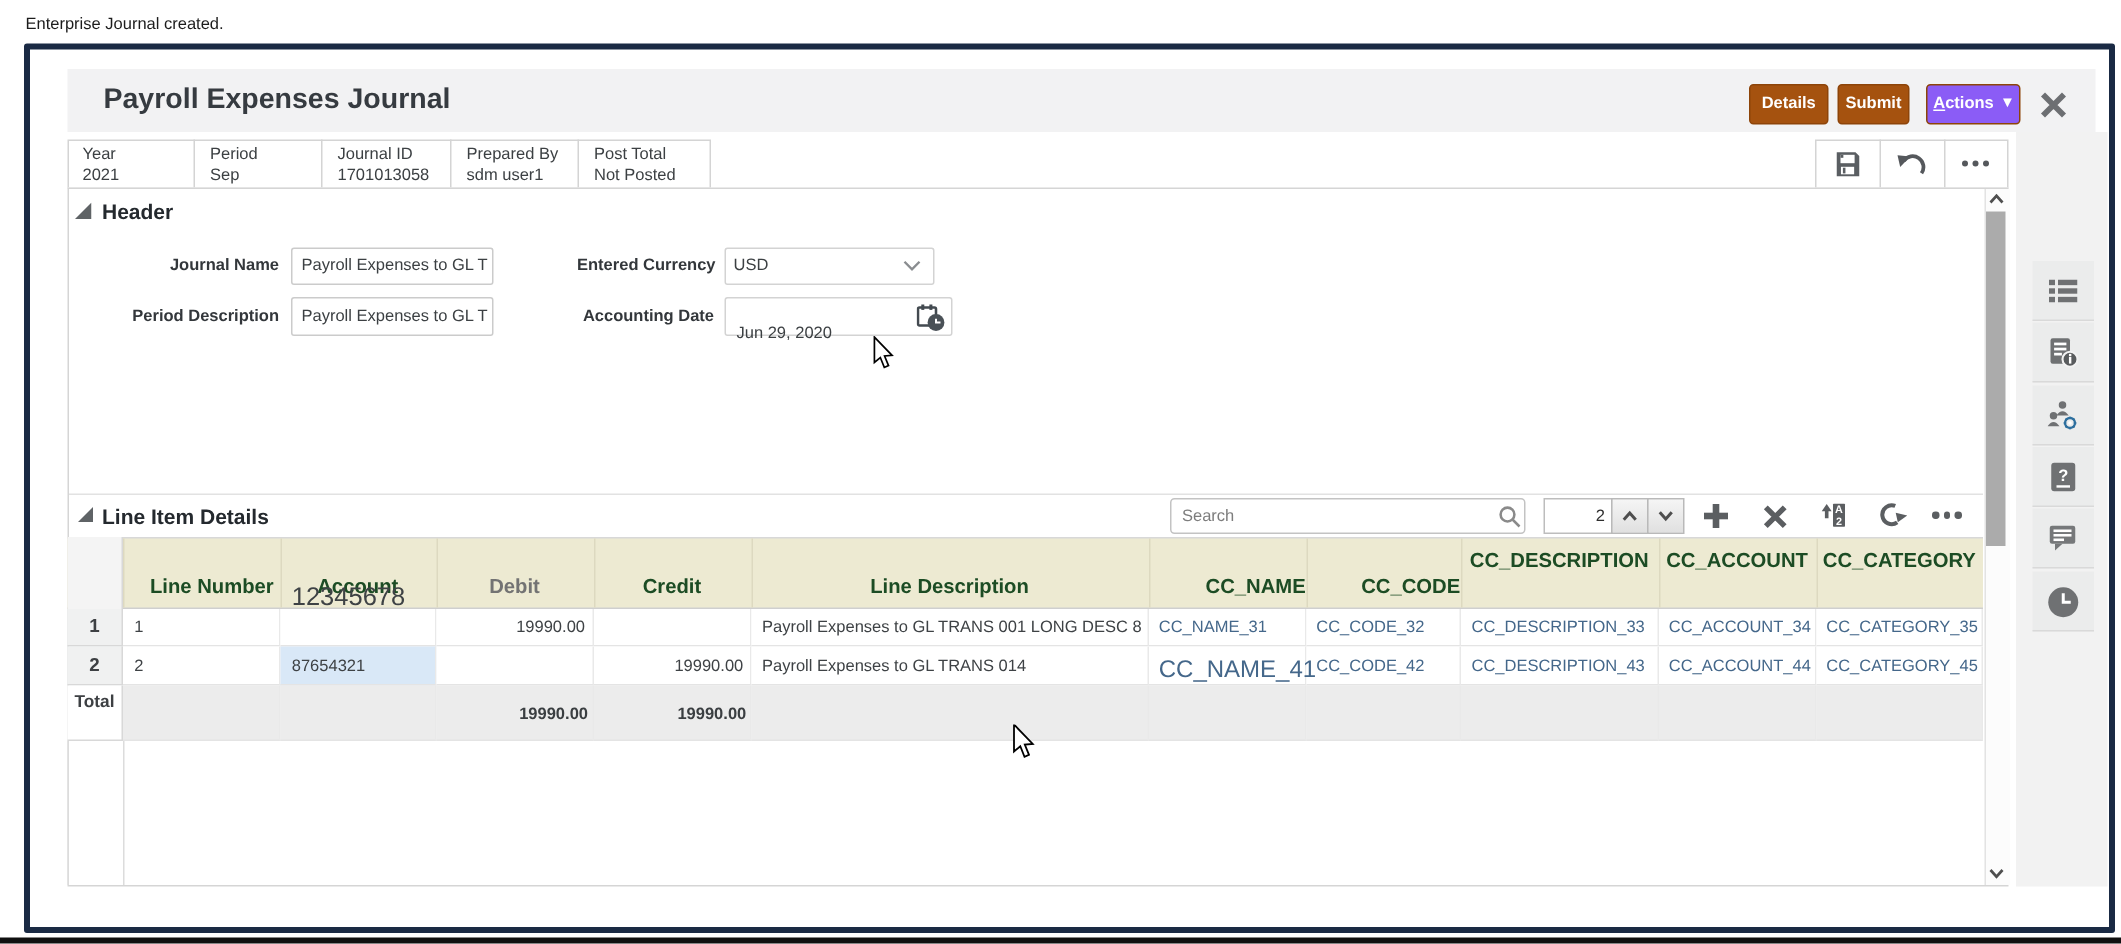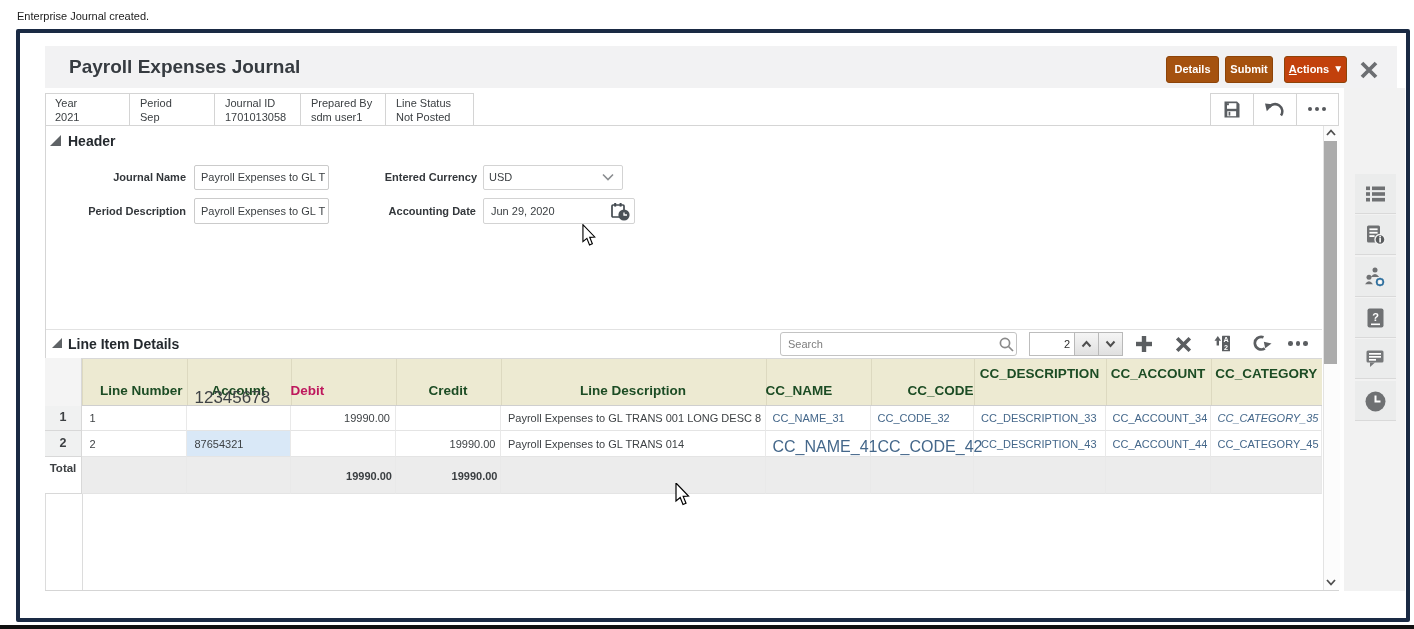--- a/index.html
+++ b/index.html
@@ -16,40 +16,40 @@
 
 <div class="abs" style="left:16px;top:29px;width:1386px;height:585px;border:4px solid #1a2a44;border-radius:2px;background:#fff;"></div>
 
 <div class="abs" style="left:0;top:625px;width:1414px;height:4px;background:#101010;"></div>
 
 <div class="abs" style="left:45px;top:46px;width:1352px;height:42px;background:#f2f2f3;"></div>
 <div class="abs" style="left:69px;top:56px;font-size:19px;font-weight:bold;color:#363b40;">Payroll Expenses Journal</div>
 
 <div class="abs" style="left:1166px;top:56px;width:53px;height:27px;background:#a5520f;border:1px solid #8d4409;border-radius:3px;box-sizing:border-box;color:#fff;font-size:11px;font-weight:bold;text-align:center;line-height:25px;">Details</div>
 <div class="abs" style="left:1225px;top:56px;width:48px;height:27px;background:#a5520f;border:1px solid #8d4409;border-radius:3px;box-sizing:border-box;color:#fff;font-size:11px;font-weight:bold;text-align:center;line-height:25px;">Submit</div>
-<div class="abs" style="left:1284px;top:56px;width:63px;height:27px;background:#c2410c;border:1px solid #8d4409;border-radius:3px;box-sizing:border-box;color:#fff;font-size:11px;font-weight:bold;text-align:center;line-height:25px;"><span style="text-decoration:underline;">A</span>ctions <span style="font-size:10px;position:relative;top:-1px;left:1px;">▼</span></div>
+<div class="abs" style="left:1284px;top:56px;width:63px;height:27px;background:#8b5cf6;border:1px solid #8d4409;border-radius:3px;box-sizing:border-box;color:#fff;font-size:11px;font-weight:bold;text-align:center;line-height:25px;"><span style="text-decoration:underline;">A</span>ctions <span style="font-size:10px;position:relative;top:-1px;left:1px;">▼</span></div>
 
 <svg class="abs" style="left:1360px;top:61px;" width="18" height="18" viewBox="0 0 18 18">
   <path d="M2 2 L16 16 M16 2 L2 16" stroke="#6d6f72" stroke-width="3.8"></path>
 </svg>
 
 <div class="abs" style="left:45px;top:93px;width:429px;height:33px;border:1px solid #d4d4d4;box-sizing:border-box;background:#fff;"></div>
 <div class="abs" style="left:129px;top:93px;width:1px;height:33px;background:#d4d4d4;"></div>
 <div class="abs" style="left:214px;top:93px;width:1px;height:33px;background:#d4d4d4;"></div>
 <div class="abs" style="left:300px;top:93px;width:1px;height:33px;background:#d4d4d4;"></div>
 <div class="abs" style="left:385px;top:93px;width:1px;height:33px;background:#d4d4d4;"></div>
 <div class="abs txt" style="left:55px;top:97px;">Year</div>
 <div class="abs txt" style="left:55px;top:111px;">2021</div>
 <div class="abs txt" style="left:140px;top:97px;">Period</div>
 <div class="abs txt" style="left:140px;top:111px;">Sep</div>
 <div class="abs txt" style="left:225px;top:97px;">Journal ID</div>
 <div class="abs txt" style="left:225px;top:111px;">1701013058</div>
 <div class="abs txt" style="left:311px;top:97px;">Prepared By</div>
 <div class="abs txt" style="left:311px;top:111px;">sdm user1</div>
-<div class="abs txt" style="left:396px;top:97px;">Line Status</div>
+<div class="abs txt" style="left:396px;top:97px;">Post Total</div>
 <div class="abs txt" style="left:396px;top:111px;">Not Posted</div>
 
 <div class="abs" style="left:1210px;top:93px;width:129px;height:33px;border:1px solid #d4d4d4;box-sizing:border-box;background:#fff;"></div>
 <div class="abs" style="left:1253px;top:93px;width:1px;height:33px;background:#d4d4d4;"></div>
 <div class="abs" style="left:1296px;top:93px;width:1px;height:33px;background:#d4d4d4;"></div>
 <svg class="abs" style="left:1224px;top:101px;" width="16" height="17" viewBox="0 0 16 17">
   <path d="M0.5 0.5 H13 L15.5 3 V16.5 H0.5 Z" fill="#5a5e62"></path>
   <rect x="3" y="2.2" width="9.4" height="5.6" fill="#fff"></rect>
   <rect x="3" y="2.2" width="1.9" height="2" fill="#5a5e62"></rect>
   <rect x="3.3" y="10.2" width="8.8" height="5" fill="#fff"></rect>
@@ -80,21 +80,21 @@
 <div class="abs txt" style="left:489px;top:171px;">USD</div>
 <svg class="abs" style="left:601px;top:173px;" width="14" height="9" viewBox="0 0 14 9">
     <path d="M2 1.5 L7 6.5 L12 1.5" fill="none" stroke="#8a8d90" stroke-width="1.6"></path>
   </svg>
 
 <div class="abs lbl" style="left:0px;top:205px;width:186px;text-align:right;">Period Description</div>
 <div class="abs" style="left:193.5px;top:198px;width:135px;height:25.5px;border:1px solid #cbcbcb;box-sizing:border-box;background:#fff;border-radius:2px;"></div>
 <div class="abs txt" style="left:201px;top:205px;">Payroll Expenses to GL T</div>
 <div class="abs lbl" style="left:290px;top:205px;width:186px;text-align:right;">Accounting Date</div>
 <div class="abs" style="left:483px;top:198px;width:152px;height:25.5px;border:1px solid #d3d3d3;box-sizing:border-box;background:#fff;border-radius:2px;"></div>
-<div class="abs txt" style="left:491px;top:205px;">Jun 29, 2020</div>
+<div class="abs txt" style="left:491px;top:216px;">Jun 29, 2020</div>
 <svg class="abs" style="left:611px;top:202px;" width="21" height="21" viewBox="0 0 21 21">
   <rect x="1" y="3" width="12" height="12" fill="none" stroke="#434a50" stroke-width="1.7" rx="1"></rect>
   <rect x="3.2" y="1" width="2" height="3.6" fill="#434a50"></rect>
   <rect x="8.6" y="1" width="2" height="3.6" fill="#434a50"></rect>
   <circle cx="13" cy="13" r="5.6" fill="#4a5157"></circle>
   <path d="M13 10.5 V13 H16" stroke="#fff" stroke-width="1.3" fill="none"></path>
 </svg>
 
 <svg class="abs" style="left:582px;top:224px;" width="16" height="24" viewBox="0 0 17 24">
   <polygon points="1,0 1,18 5.2,14.5 8,21.5 11,20.2 8.2,13.4 13.5,13" fill="#fff" stroke="#000" stroke-width="1.2"></polygon>
@@ -157,24 +157,24 @@
     <div class="abs" style="left:290.5px;top:359px;width:1px;height:46px;background:#ddd9c0;"></div>
     <div class="abs" style="left:395.5px;top:359px;width:1px;height:46px;background:#ddd9c0;"></div>
     <div class="abs" style="left:500.5px;top:359px;width:1px;height:46px;background:#ddd9c0;"></div>
     <div class="abs" style="left:765.5px;top:359px;width:1px;height:46px;background:#ddd9c0;"></div>
     <div class="abs" style="left:870.5px;top:359px;width:1px;height:46px;background:#ddd9c0;"></div>
     <div class="abs" style="left:973.5px;top:359px;width:1px;height:46px;background:#ddd9c0;"></div>
     <div class="abs" style="left:1105.5px;top:359px;width:1px;height:46px;background:#ddd9c0;"></div>
     <div class="abs" style="left:1210.5px;top:359px;width:1px;height:46px;background:#ddd9c0;"></div>
     <div class="abs" style="left:81.5px;top:383px;width:101px;text-align:right;font-size:13.5px;font-weight:bold;color:#1c4c24;">Line Number</div>
     <div class="abs" style="left:186.5px;top:383px;width:104px;text-align:center;font-size:13.5px;font-weight:bold;color:#1c4c24;">Account</div>
-    <div class="abs" style="left:290.5px;top:383px;width:105px;text-align:left;font-size:13.5px;font-weight:bold;color:#be185d;">Debit</div>
+    <div class="abs" style="left:290.5px;top:383px;width:105px;text-align:center;font-size:13.5px;font-weight:bold;color:#737373;">Debit</div>
     <div class="abs" style="left:395.5px;top:383px;width:105px;text-align:center;font-size:13.5px;font-weight:bold;color:#1c4c24;">Credit</div>
     <div class="abs" style="left:500.5px;top:383px;width:265px;text-align:center;font-size:13.5px;font-weight:bold;color:#1c4c24;">Line Description</div>
-    <div class="abs" style="left:765.5px;top:383px;width:105px;text-align:left;font-size:13.5px;font-weight:bold;color:#1c4c24;">CC_NAME</div>
+    <div class="abs" style="left:765.5px;top:383px;width:105px;text-align:right;font-size:13.5px;font-weight:bold;color:#1c4c24;">CC_NAME</div>
     <div class="abs" style="left:870.5px;top:383px;width:103px;text-align:right;font-size:13.5px;font-weight:bold;color:#1c4c24;">CC_CODE</div>
     <div class="abs" style="left:973.5px;top:366px;width:132px;text-align:center;font-size:13.5px;font-weight:bold;color:#1c4c24;">CC_DESCRIPTION</div>
     <div class="abs" style="left:1105.5px;top:366px;width:105px;text-align:center;font-size:13.5px;font-weight:bold;color:#1c4c24;">CC_ACCOUNT</div>
     <div class="abs" style="left:1210.5px;top:366px;width:111.5px;text-align:center;font-size:13.5px;font-weight:bold;color:#1c4c24;">CC_CATEGORY</div>
   </div>
 
 <div id="tablerows">
     <div class="abs" style="left:45px;top:406px;width:36.5px;height:24.5px;background:#f0f1f1;border-right:1px solid #d8d8d8;border-bottom:1px solid #d8d8d8;box-sizing:border-box;"></div>
     <div class="abs" style="left:45px;top:430.5px;width:36.5px;height:26px;background:#f0f1f1;border-right:1px solid #d8d8d8;border-bottom:1px solid #d8d8d8;box-sizing:border-box;"></div>
     <div class="abs" style="left:45px;top:456.5px;width:36.5px;height:37.5px;background:#fff;border-right:1px solid #d8d8d8;border-bottom:1px solid #d8d8d8;box-sizing:border-box;"></div>
@@ -212,27 +212,27 @@
     <div class="abs" style="left:45px;top:435.5px;width:36px;text-align:center;font-size:12.5px;font-weight:bold;color:#3d4043;">2</div>
     <div class="abs" style="left:45px;top:462px;width:36px;text-align:center;font-size:11.5px;font-weight:bold;color:#3d4043;">Total</div>
     <div class="abs" style="left:89.5px;top:412px;font-size:11px;color:#3e4245;white-space:nowrap;">1</div>
     <div class="abs" style="left:194.5px;top:388px;font-size:17px;color:#3e4245;white-space:nowrap;text-align:right;">12345678</div>
     <div class="abs" style="left:290px;top:412px;width:100px;text-align:right;font-size:11px;color:#3e4245;">19990.00</div>
     <div class="abs" style="left:508px;top:412px;font-size:11px;color:#3e4245;white-space:nowrap;width:292px;overflow:hidden;">Payroll Expenses to GL TRANS 001 LONG DESC 8</div>
     <div class="abs" style="left:772.5px;top:412px;font-size:11px;color:#44678a;white-space:nowrap;">CC_NAME_31</div>
     <div class="abs" style="left:877.5px;top:412px;font-size:11px;color:#44678a;white-space:nowrap;">CC_CODE_32</div>
     <div class="abs" style="left:981px;top:412px;font-size:11px;color:#44678a;white-space:nowrap;">CC_DESCRIPTION_33</div>
     <div class="abs" style="left:1112.5px;top:412px;font-size:11px;color:#44678a;white-space:nowrap;">CC_ACCOUNT_34</div>
-    <div class="abs" style="left:1217.5px;top:412px;font-size:11px;color:#44678a;white-space:nowrap;font-style:italic;">CC_CATEGORY_35</div>
+    <div class="abs" style="left:1217.5px;top:412px;font-size:11px;color:#44678a;white-space:nowrap;">CC_CATEGORY_35</div>
     <div class="abs" style="left:89.5px;top:437.5px;font-size:11px;color:#3e4245;white-space:nowrap;">2</div>
     <div class="abs" style="left:194.5px;top:437.5px;font-size:11px;color:#3e4245;white-space:nowrap;">87654321</div>
     <div class="abs" style="left:395.5px;top:437.5px;width:100px;text-align:right;font-size:11px;color:#3e4245;">19990.00</div>
     <div class="abs" style="left:508px;top:437.5px;font-size:11px;color:#3e4245;white-space:nowrap;">Payroll Expenses to GL TRANS 014</div>
     <div class="abs" style="left:772.5px;top:437.5px;font-size:16px;color:#44678a;white-space:nowrap;">CC_NAME_41</div>
-    <div class="abs" style="left:877.5px;top:437.5px;font-size:16px;color:#44678a;white-space:nowrap;">CC_CODE_42</div>
+    <div class="abs" style="left:877.5px;top:437.5px;font-size:11px;color:#44678a;white-space:nowrap;">CC_CODE_42</div>
     <div class="abs" style="left:981px;top:437.5px;font-size:11px;color:#44678a;white-space:nowrap;">CC_DESCRIPTION_43</div>
     <div class="abs" style="left:1112.5px;top:437.5px;font-size:11px;color:#44678a;white-space:nowrap;">CC_ACCOUNT_44</div>
     <div class="abs" style="left:1217.5px;top:437.5px;font-size:11px;color:#44678a;white-space:nowrap;">CC_CATEGORY_45</div>
     <div class="abs" style="left:292px;top:470px;width:100px;text-align:right;font-size:11px;font-weight:bold;color:#3a3e41;">19990.00</div>
     <div class="abs" style="left:397.5px;top:470px;width:100px;text-align:right;font-size:11px;font-weight:bold;color:#3a3e41;">19990.00</div>
     <div class="abs" style="left:45px;top:494px;width:1px;height:96px;background:#dcdcdc;"></div>
     <div class="abs" style="left:81.5px;top:494px;width:1px;height:96px;background:#dcdcdc;"></div>
   </div>
 
 <div class="abs" style="left:1323px;top:126px;width:16px;height:464px;background:#fcfcfc;border-left:1px solid #e3e3e3;"></div>

